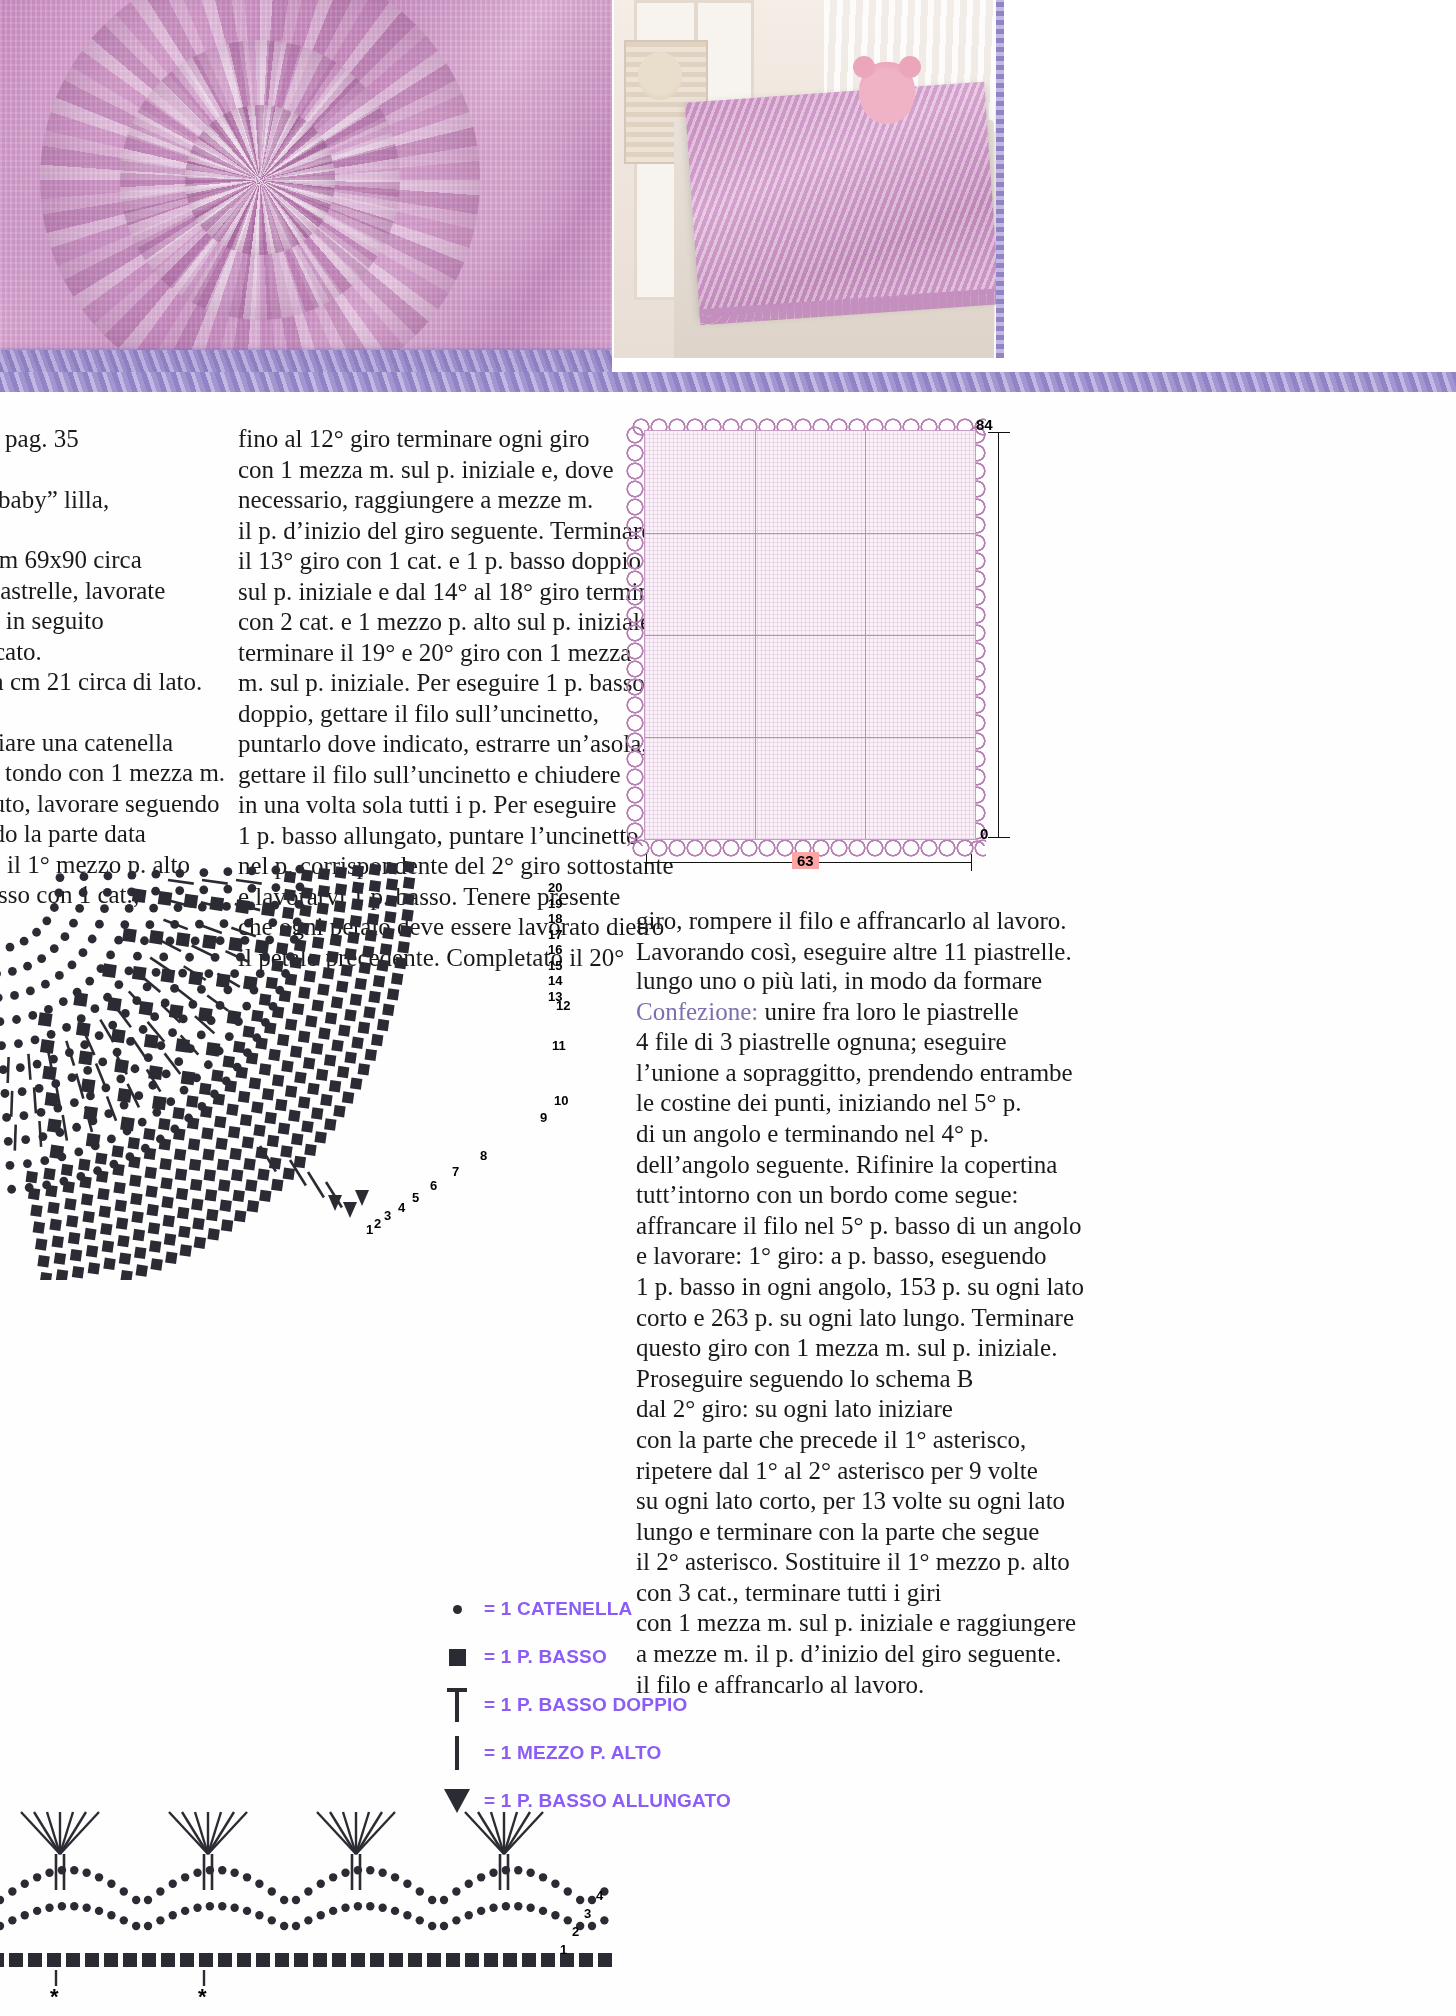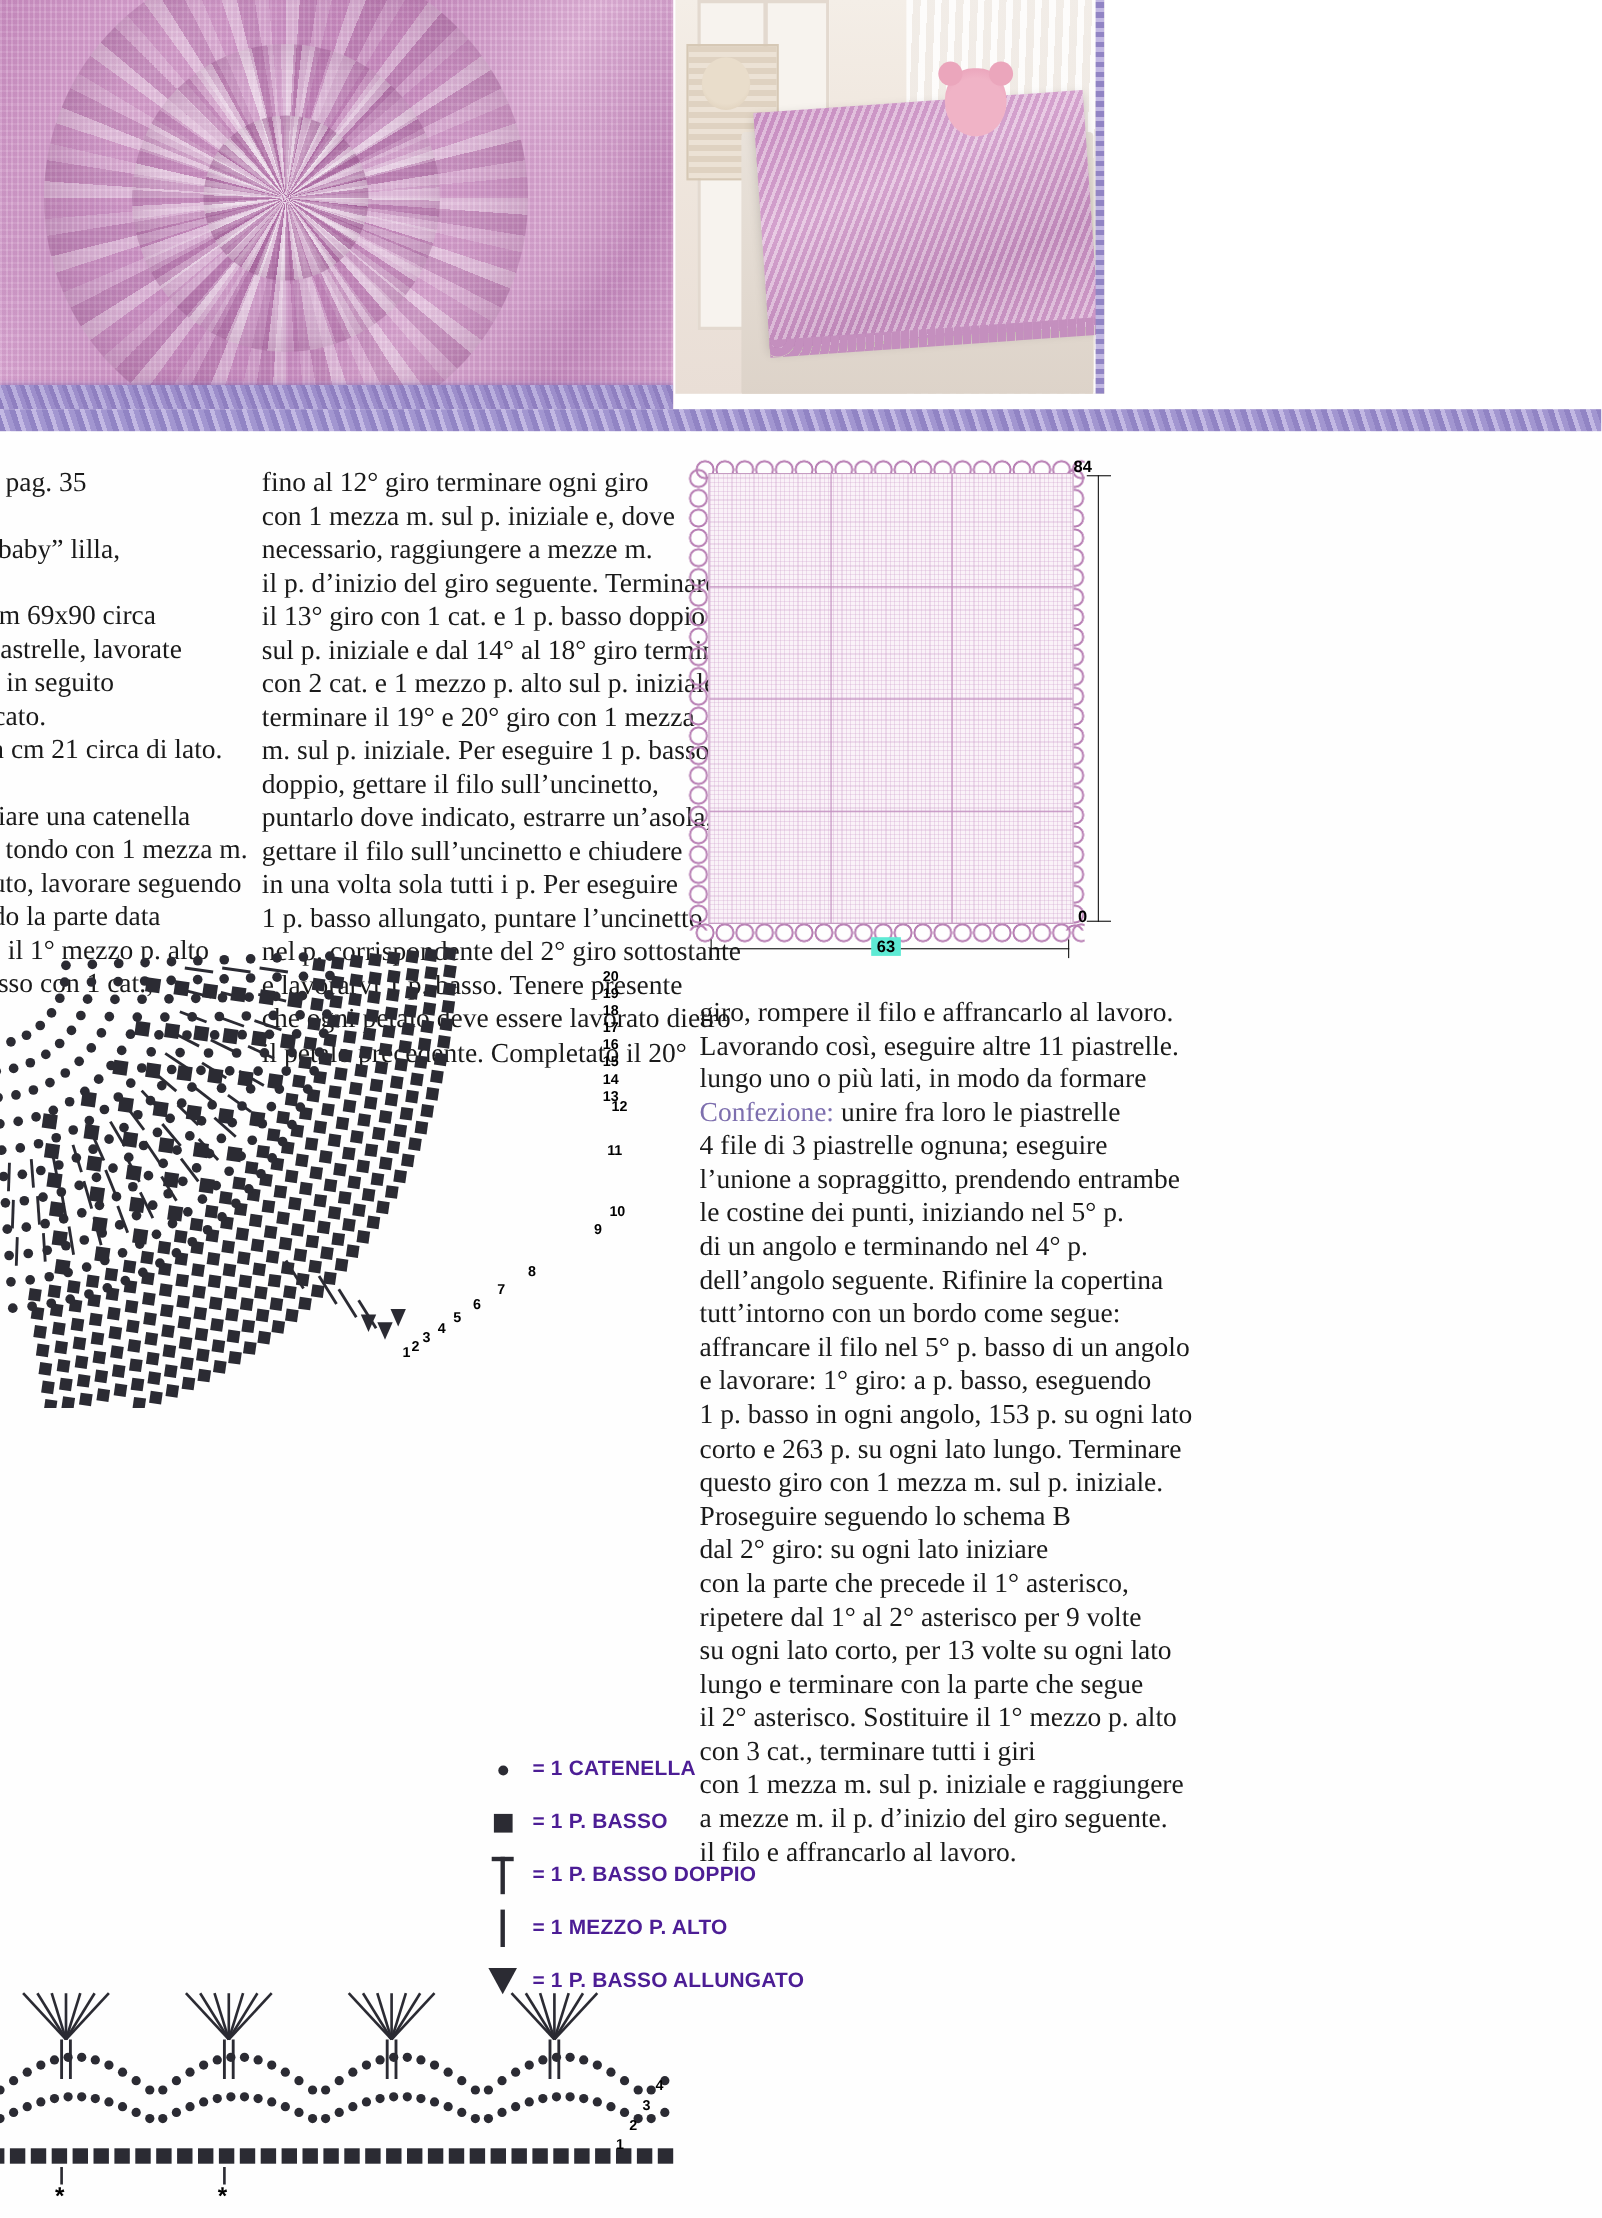--- a/index.html
+++ b/index.html
@@ -149,21 +149,21 @@
 
   
   .schemaA{position:absolute;left:-40px;top:860px;width:640px;height:420px;}
   .chart-svg{position:absolute;left:0;top:0;}
   .ringnum{font-family:"Liberation Sans", sans-serif;font-size:13px;font-weight:bold;fill:#000;}
 
   
   .legend{position:absolute;left:430px;top:1585px;width:520px;}
   .legend-row{display:flex;align-items:center;height:48px;}
   .leg-sym{width:54px;display:flex;align-items:center;justify-content:center;}
-  .leg-txt{font-family:"Liberation Sans", sans-serif;font-size:19px;font-weight:bold;letter-spacing:.2px;color:#4c1d95;}
+  .leg-txt{font-family:"Liberation Sans", sans-serif;font-size:19px;font-weight:bold;letter-spacing:.2px;color:#8b5cf6;}
   .sym-dot{width:9px;height:9px;border-radius:50%;background:#2b2b33;}
   .sym-sq{width:17px;height:17px;background:#2b2b33;}
   .sym-t{position:relative;width:22px;height:34px;}
   .sym-t:before{content:"";position:absolute;left:9px;top:0;width:4px;height:34px;background:#2b2b33;}
   .sym-t:after{content:"";position:absolute;left:1px;top:0;width:20px;height:4px;background:#2b2b33;}
   .sym-bar{width:4px;height:34px;background:#2b2b33;}
   .sym-tri{width:0;height:0;border-left:13px solid transparent;border-right:13px solid transparent;border-top:24px solid #2b2b33;}
 
   
   .border-schema{position:absolute;left:-40px;top:1705px;width:660px;height:300px;}
@@ -256,21 +256,21 @@
 
     <div class="dimline" style="left:374px;top:14px;width:1px;height:406px;"></div>
     <div class="dimline" style="left:364px;top:14px;width:22px;height:1px;"></div>
     <div class="dimline" style="left:364px;top:419px;width:22px;height:1px;"></div>
     <div class="dimlabel" style="left:352px;top:-2px;">84</div>
     <div class="dimlabel" style="left:356px;top:407px;">0</div>
 
     <div class="dimline" style="left:22px;top:444px;width:326px;height:1px;"></div>
     <div class="dimline" style="left:22px;top:436px;width:1px;height:17px;"></div>
     <div class="dimline" style="left:347px;top:436px;width:1px;height:17px;"></div>
-    <div class="dimlabel" style="left:168px;top:434px;background:#5eead4;padding:0 5px;">63</div>
+    <div class="dimlabel" style="left:168px;top:434px;background:#fca5a5;padding:0 5px;">63</div>
   </div>
 
   <div class="col" id="col-right-a">
       <div class="line">giro, rompere il filo e affrancarlo al lavoro.</div>
       <div class="line">Lavorando così, eseguire altre 11 piastrelle.</div>
     </div>
 
   <div class="col" id="col-right-b">
       <div class="line">lungo uno o più lati, in modo da formare</div>
       <div class="line"><span class="kw">Confezione:</span> unire fra loro le piastrelle</div>

